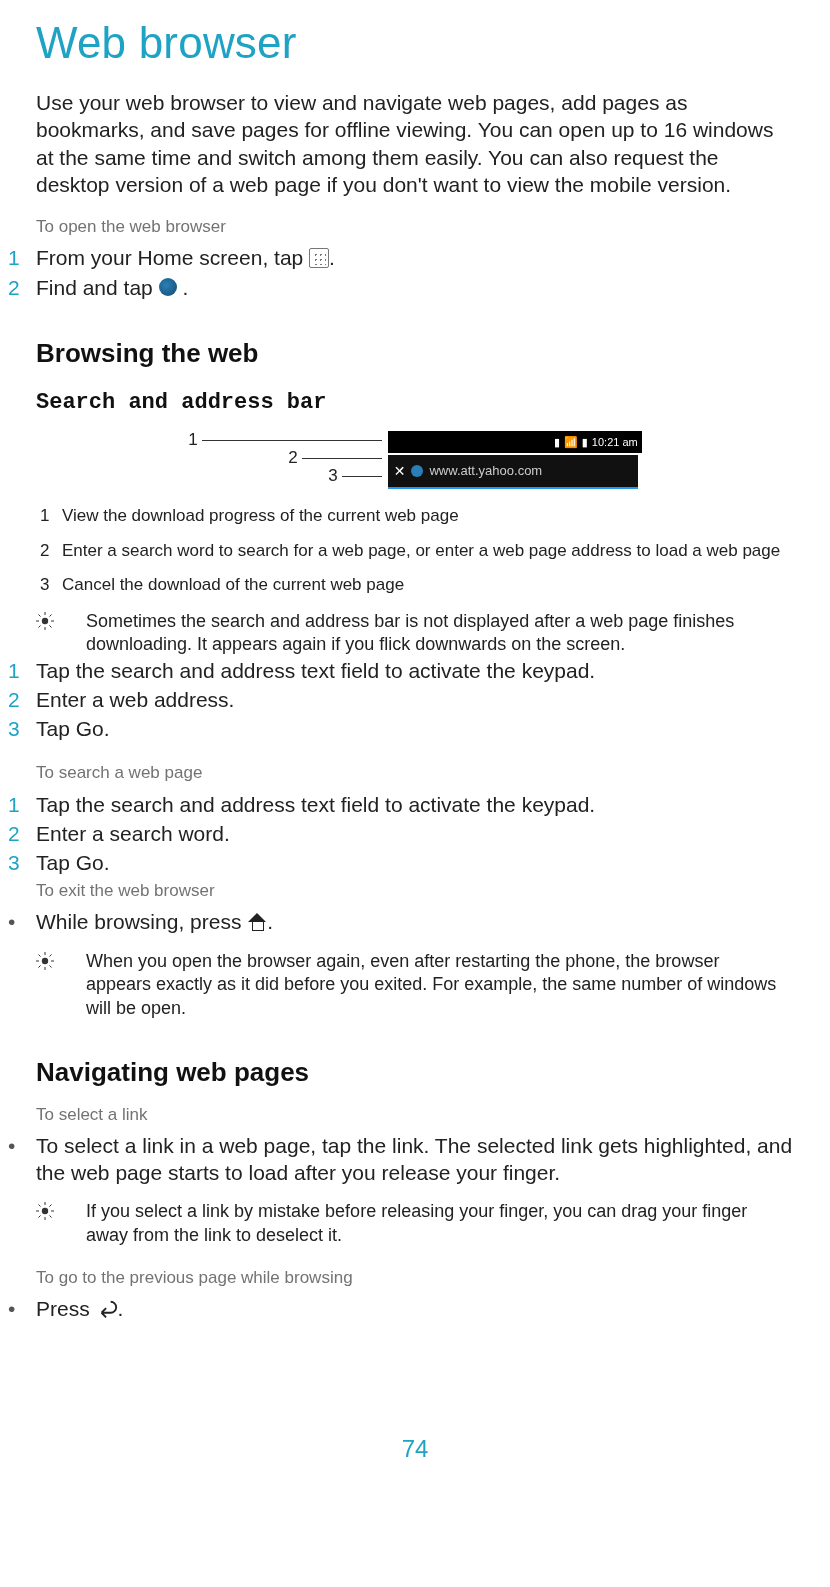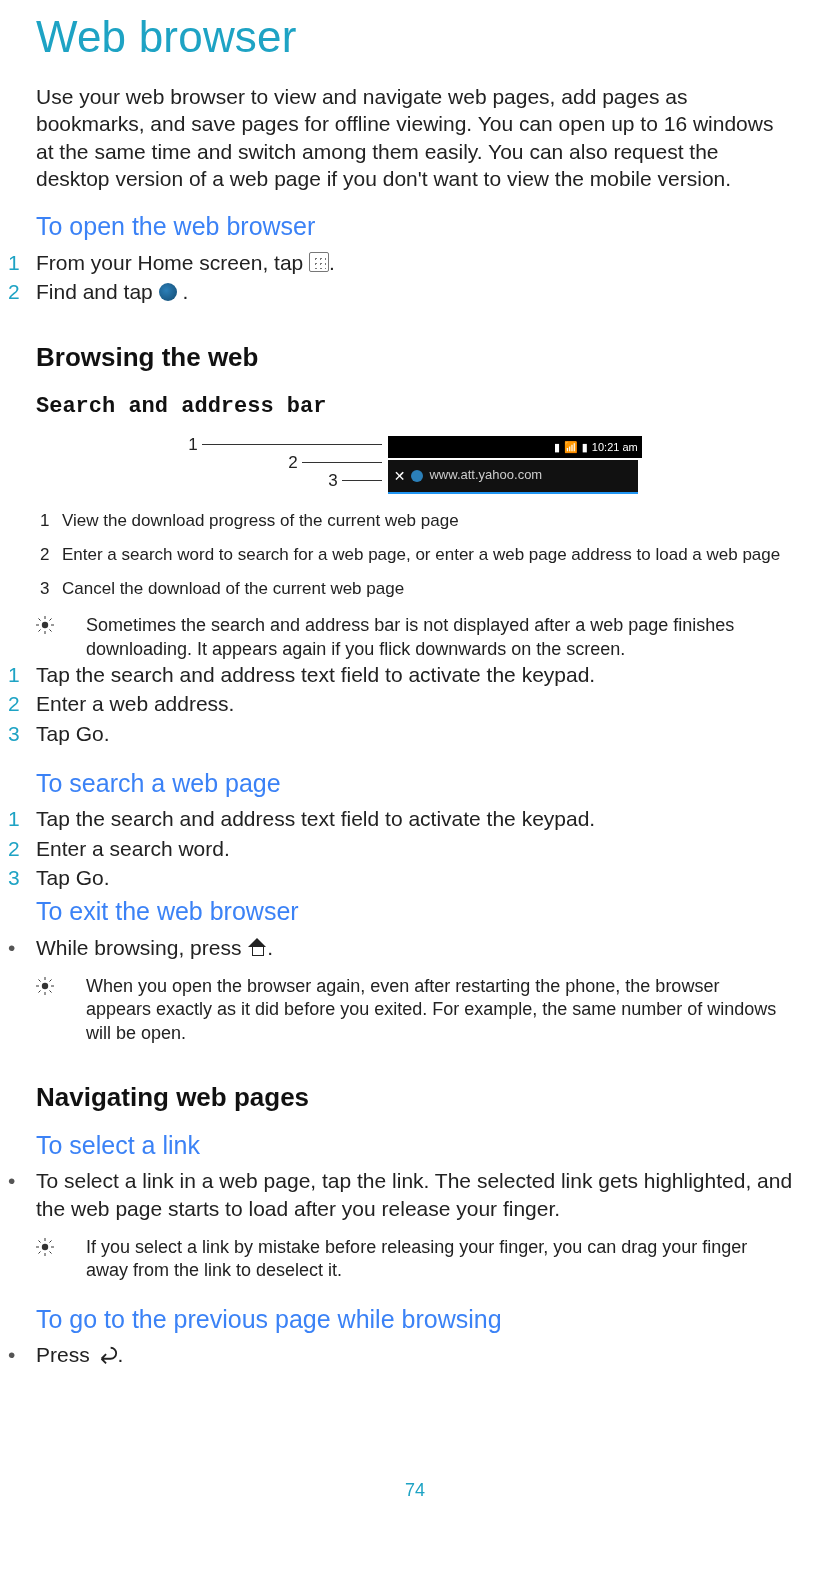--- a/index.html
+++ b/index.html
@@ -12,32 +12,32 @@
     line-height: 1.3;
     color: #222;
   }
   .content-wrap {
     padding: 0 28px 0 28px;
   }
   h1 {
     font-size: 44px;
     font-weight: normal;
     color: #1ea3c4;
-    margin: 8px 0 18px 8px;
-    padding-top: 0;
+    margin: 0 0 18px 8px;
+    padding-top: 14px;
     letter-spacing: 0.2px;
   }
   p.intro {
     margin: 0 8px 18px 8px;
     font-size: 21px;
     line-height: 1.3;
   }
   .sub-teal {
-    color: #3b82f6;
-    font-size: 25px;
+    color: #737373;
+    font-size: 17px;
     font-weight: normal;
     margin: 10px 0 6px 8px;
   }
   ol.steps {
     margin: 0 0 0 -20px;
     padding: 0;
     list-style: none;
   }
   ol.steps li {
     display: flex;
@@ -191,21 +191,21 @@
   }
   ul.bullet .b {
     width: 28px; flex-shrink: 0; text-align: left; color: #555;
   }
 
   .bold { font-weight: normal; }
 
   footer {
     text-align: center;
     margin-top: 110px;
-    font-size: 18px;
+    font-size: 24px;
     color: #1ea3c4;
   }
   footer .pnum { margin-bottom: 18px; }
 </style>
 </head>
 <body>
 
 <div class="content-wrap">
   <h1>Web browser</h1>
   <p class="intro">Use your web browser to view and navigate web pages, add pages as bookmarks, and save pages for offline viewing. You can open up to 16 windows at the same time and switch among them easily. You can also request the desktop version of a web page if you don't want to view the mobile version.</p>

